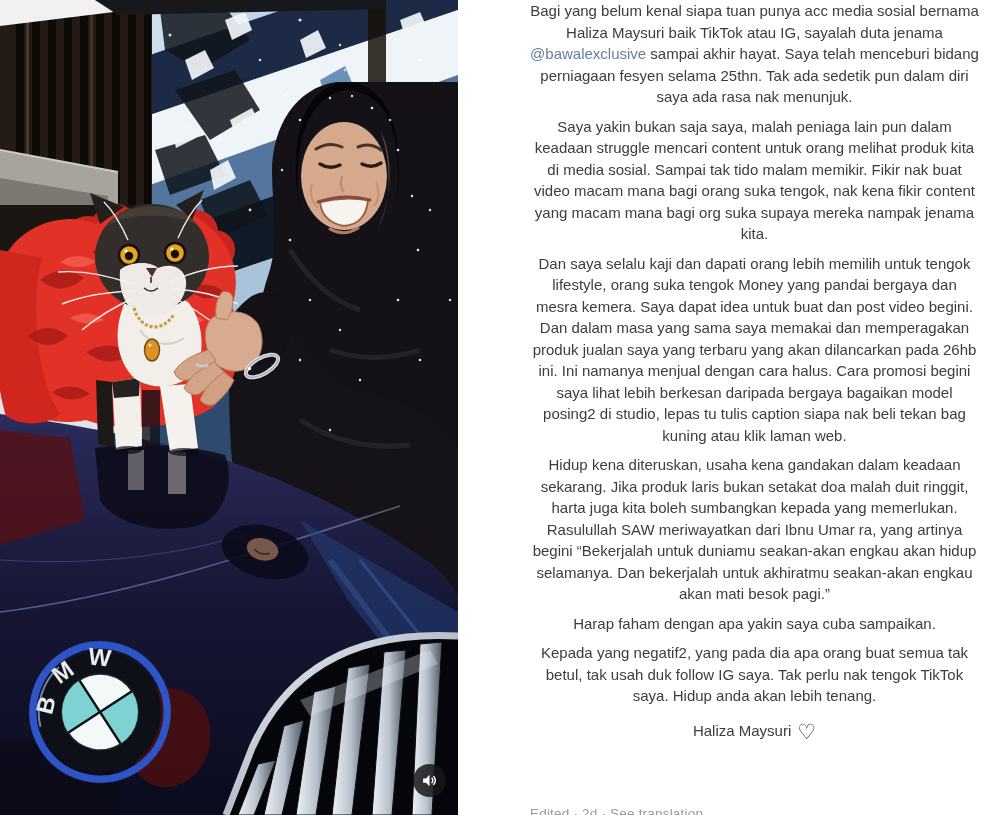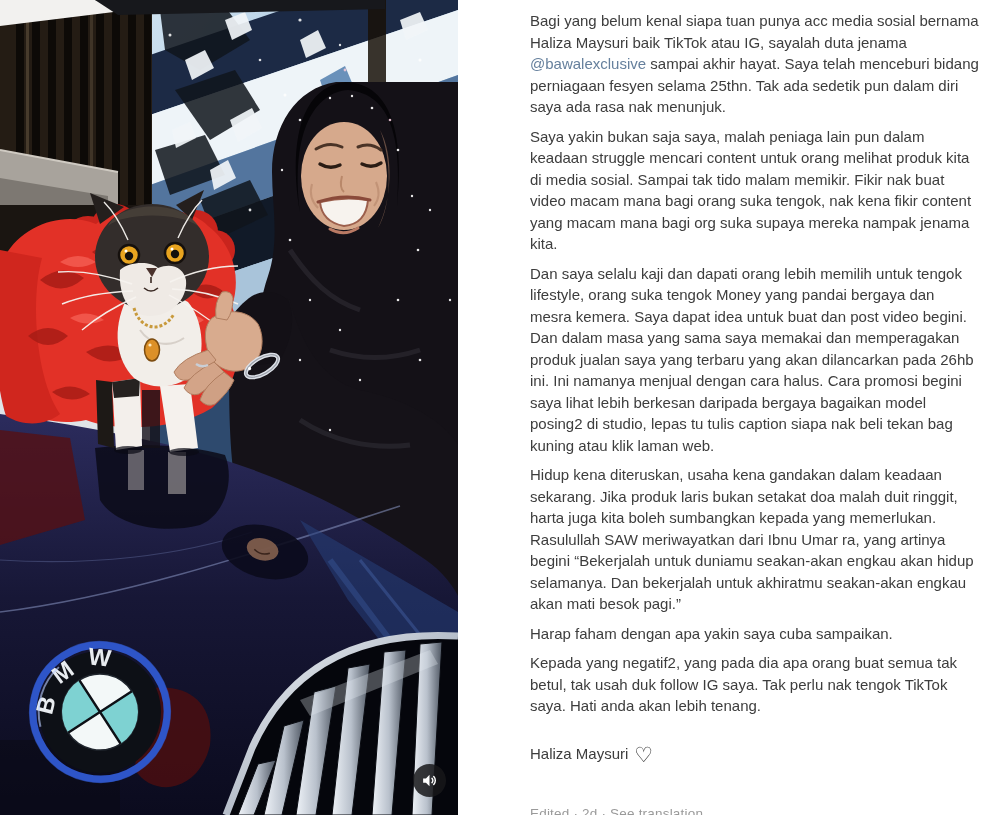--- a/index.html
+++ b/index.html
@@ -4,25 +4,25 @@
 <style>
   html,body{margin:0;padding:0;background:#ffffff;}
   .stage{position:relative;width:1000px;height:815px;overflow:hidden;background:#ffffff;
          font-family:"Liberation Sans",sans-serif;}
   
   .photo{position:absolute;left:0;top:0;width:458px;height:815px;overflow:hidden;background:#101020;}
   .photo svg{display:block;}
   .sound-btn{position:absolute;left:413px;top:764px;width:33px;height:33px;border-radius:50%;
              background:rgba(24,24,26,.85);display:flex;align-items:center;justify-content:center;}
   
-  .caption{position:absolute;left:530px;top:0;width:449px;padding-top:10px;
-           font-size:15px;line-height:21.5px;color:#3d3d3d;}
+  .caption{position:absolute;left:530px;top:0;width:449px;padding-top:0;
+           font-size:15px;line-height:21.5px;color:#3d3d3d;text-align:center;}
   .caption p{margin:0 0 8px 0;}
   .mention{color:#66809d;text-decoration:none;cursor:pointer;}
-  .signature{margin-top:26px;font-size:15px;color:#3d3d3d;}
+  .signature{margin-top:13px;font-size:15px;color:#3d3d3d;}
   .heart{font-size:21px;line-height:15px;vertical-align:-3px;margin-left:6px;color:#2a2a2a;}
   .footer-meta{position:absolute;left:530px;top:806px;font-size:13.5px;color:#9a9a9a;letter-spacing:.2px;}
 </style>
 </head>
 <body>
 
 <div class="stage">
 
   <div class="photo">
     <svg width="458" height="815" viewBox="0 0 458 815" xmlns="http://www.w3.org/2000/svg">
@@ -310,19 +310,19 @@
       </svg>
     </div>
   </div>
 
   <div class="caption">
     <p><span>Bagi yang belum kenal siapa tuan punya acc media sosial bernama Haliza Maysuri baik TikTok atau IG, sayalah duta jenama </span><a class="mention">@bawalexclusive</a><span> sampai akhir hayat. Saya telah menceburi bidang perniagaan fesyen selama 25thn. Tak ada sedetik pun dalam diri saya ada rasa nak menunjuk.</span></p>
     <p>Saya yakin bukan saja saya, malah peniaga lain pun dalam keadaan struggle mencari content untuk orang melihat produk kita di media sosial. Sampai tak tido malam memikir. Fikir nak buat video macam mana bagi orang suka tengok, nak kena fikir content yang macam mana bagi org suka supaya mereka nampak jenama kita.</p>
     <p>Dan saya selalu kaji dan dapati orang lebih memilih untuk tengok lifestyle, orang suka tengok Money yang pandai bergaya dan mesra kemera. Saya dapat idea untuk buat dan post video begini. Dan dalam masa yang sama saya memakai dan memperagakan produk jualan saya yang terbaru yang akan dilancarkan pada 26hb ini. Ini namanya menjual dengan cara halus. Cara promosi begini saya lihat lebih berkesan daripada bergaya bagaikan model posing2 di studio, lepas tu tulis caption siapa nak beli tekan bag kuning atau klik laman web.</p>
     <p><span>Hidup kena diteruskan, usaha kena gandakan dalam keadaan sekarang. Jika produk laris bukan setakat doa malah duit ringgit, harta juga kita boleh sumbangkan kepada yang memerlukan.</span><br><span>Rasulullah SAW meriwayatkan dari Ibnu Umar ra, yang artinya begini “Bekerjalah untuk duniamu seakan-akan engkau akan hidup selamanya. Dan bekerjalah untuk akhiratmu seakan-akan engkau akan mati besok pagi.”</span></p>
     <p>Harap faham dengan apa yakin saya cuba sampaikan.</p>
-    <p>Kepada yang negatif2, yang pada dia apa orang buat semua tak betul, tak usah duk follow IG saya. Tak perlu nak tengok TikTok saya. Hati anda akan lebih tenang.</p>
+    <p>Kepada yang negatif2, yang pada dia apa orang buat semua tak betul, tak usah duk follow IG saya. Tak perlu nak tengok TikTok saya. Hidup anda akan lebih tenang.</p>
     <div class="signature"><span>Haliza Maysuri</span><span class="heart">♡</span></div>
   </div>
 
   <div class="footer-meta">Edited · 2d · See translation</div>
 
 </div>
 
 </body></html>

